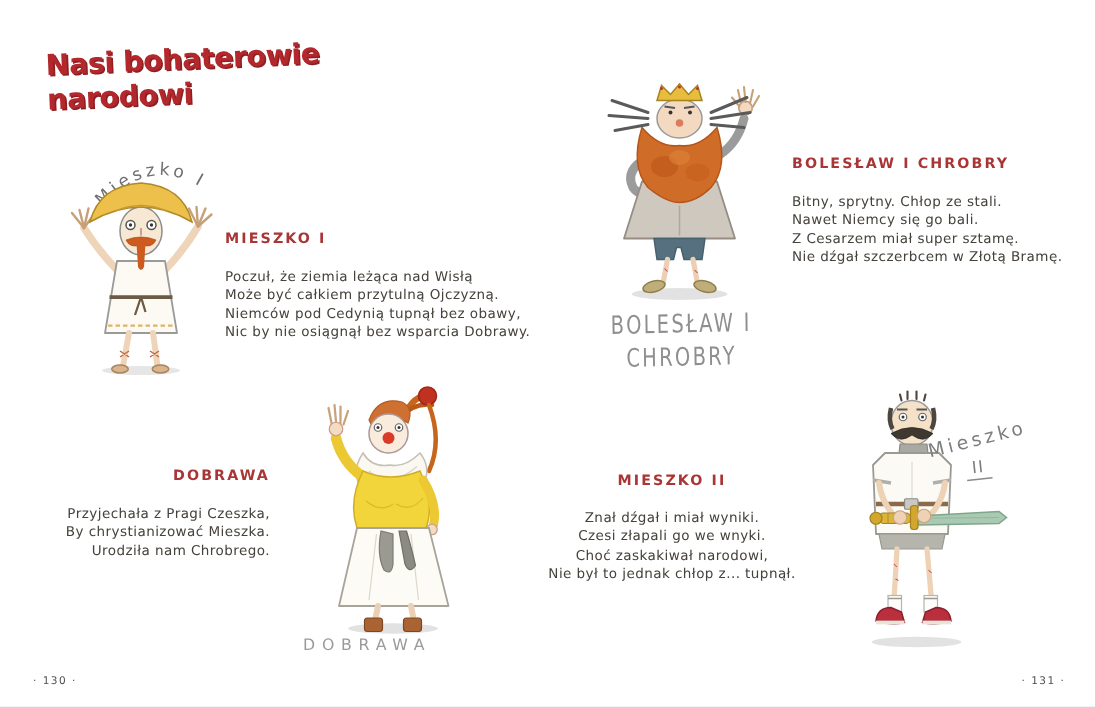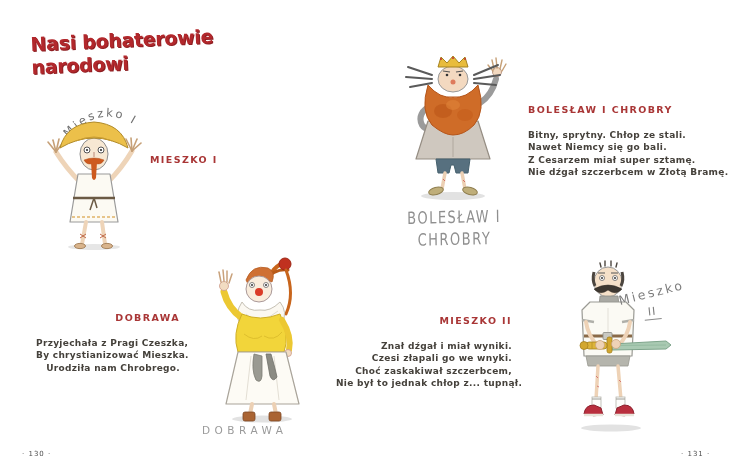--- a/index.html
+++ b/index.html
@@ -17,26 +17,26 @@
   }
   
   .section{position:absolute;}
   .section .heading{
     font-size:9.5px;font-weight:bold;letter-spacing:1.4px;
     color:#a93636;margin:0 0 0 0;
   }
   .section .poem{margin-top:14px;}
   .section .poem div{
     font-size:9px;line-height:12.3px;color:#45413b;
-    letter-spacing:0.3px;font-weight:700;white-space:nowrap;
+    letter-spacing:0.3px;font-weight:400;white-space:nowrap;
   }
   .sec-mieszko1{left:150px;top:154px;width:220px;text-align:left;}
   .sec-boleslaw{left:528px;top:104px;width:195px;text-align:left;}
   .sec-dobrawa{left:36px;top:312px;width:144px;text-align:right;}
-  .sec-mieszko2{left:336px;top:315px;width:176px;text-align:right;}
+  .sec-mieszko2{left:360px;top:315px;width:176px;text-align:center;}
   
   .figure{position:absolute;}
   .fig-mieszko1{left:28px;top:96px;width:140px;height:155px;}
   .fig-boleslaw{left:388px;top:55px;width:130px;height:150px;}
   .fig-dobrawa{left:196px;top:256px;width:138px;height:168px;}
   .fig-mieszko2{left:556px;top:256px;width:120px;height:178px;}
   
   .hand{color:#8f8f8f;font-family:"DejaVu Sans",sans-serif;}
   .label-boleslaw{
     position:absolute;left:398px;top:206px;width:112px;text-align:center;
@@ -120,20 +120,26 @@
       <g stroke="#c06a4a" stroke-width="1">
         <path d="M52,138 L58,142 M58,138 L52,142 M72,138 L78,142 M78,138 L72,142"></path>
       </g>
       <ellipse cx="52" cy="150" rx="5.5" ry="2.6" fill="#d9b48c" stroke="#a8855f"></ellipse>
       <ellipse cx="79" cy="150" rx="5.5" ry="2.6" fill="#d9b48c" stroke="#a8855f"></ellipse>
     </svg>
   </div>
 
   <div class="section sec-mieszko1">
     <div class="heading">MIESZKO I</div>
+    <div class="poem">
+      <div>Poczuł, że ziemia leżąca nad Wisłą</div>
+      <div>Może być całkiem przytulną Ojczyzną.</div>
+      <div>Niemców pod Cedynią tupnął bez obawy,</div>
+      <div>Nic by nie osiągnął bez wsparcia Dobrawy.</div>
+    </div>
   </div>
 
   <div class="figure fig-boleslaw">
     <svg width="130" height="150" viewBox="0 0 130 150">
       <ellipse cx="65" cy="141" rx="32" ry="4" fill="#e2e2e2"></ellipse>
 
       <path d="M92,48 Q104,40 108,24" stroke="#9b9b9b" stroke-width="6" fill="none" stroke-linecap="round"></path>
       <circle cx="109" cy="17" r="4.5" fill="#f3d9c0" stroke="#bb9988"></circle>
       <g stroke="#c6a077" stroke-width="1.4" stroke-linecap="round">
         <path d="M106,14 L104,5"></path>
@@ -255,21 +261,21 @@
     </svg>
   </div>
 
   <div class="label-dobrawa hand">DOBRAWA</div>
 
   <div class="section sec-mieszko2">
     <div class="heading">MIESZKO II</div>
     <div class="poem">
       <div>Znał dźgał i miał wyniki.</div>
       <div>Czesi złapali go we wnyki.</div>
-      <div>Choć zaskakiwał szczerbcem,</div>
+      <div>Choć zaskakiwał narodowi,</div>
       <div>Nie był to jednak chłop z... tupnął.</div>
     </div>
   </div>
 
   <div class="figure fig-mieszko2">
     <svg width="120" height="178" viewBox="0 0 120 178">
       <ellipse cx="55" cy="172" rx="30" ry="3.5" fill="#e2e2e2"></ellipse>
 
       <ellipse cx="52" cy="26" rx="14" ry="15" fill="#f5e0c8" stroke="#999999"></ellipse>
       <path d="M38,16 Q36,24 39,30" stroke="#4c463f" stroke-width="3" fill="none"></path>

